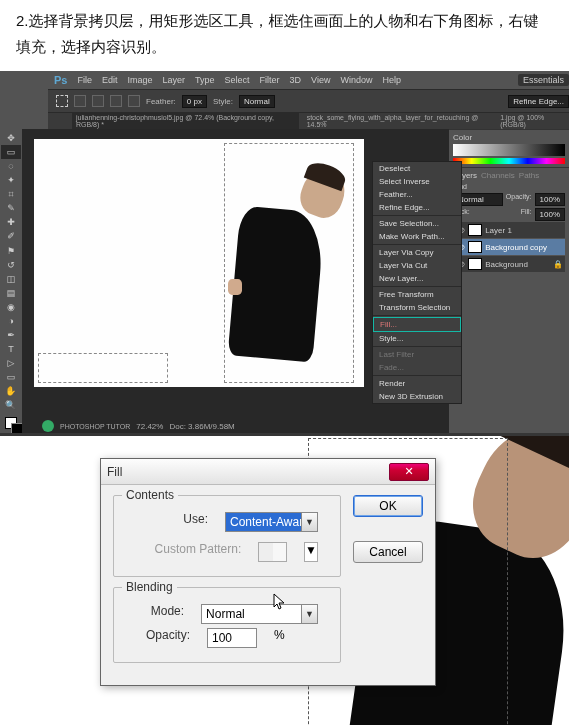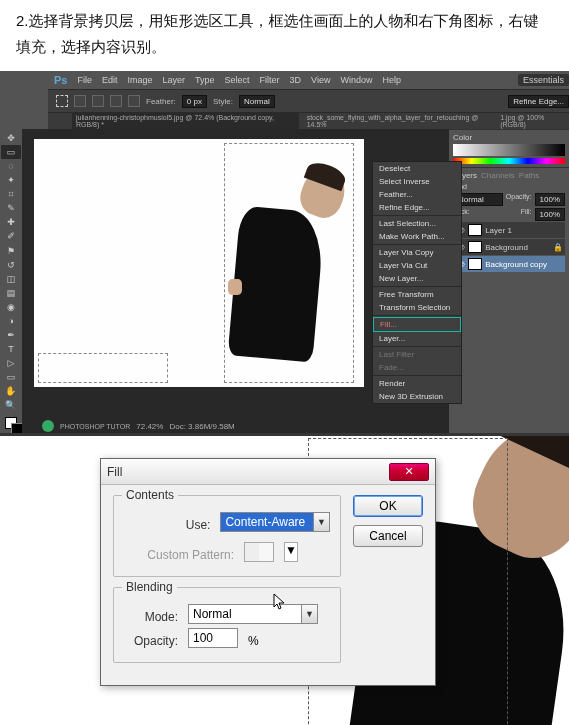--- a/index.html
+++ b/index.html
@@ -43,32 +43,32 @@
   .lower-figure .hair { width: 120px; height: 50px; background: #201712; border-radius: 50% 60% 10% 10%; position: absolute; top: 0px; right: 0px; transform: rotate(25deg); }
   .lower-figure .torso { width: 200px; height: 280px; background: #0a0a0a; border-radius: 30% 40% 10% 10%; position: absolute; top: 120px; left: 10px; transform: rotate(8deg); }
   .lower-selection { position: absolute; border: 1px dashed #555; }
   .fill-dialog { position: absolute; left: 100px; top: 22px; width: 336px; background: #f0f0f0; border: 1px solid #666; box-shadow: 2px 2px 8px rgba(0,0,0,.3); font-size: 12px; }
   .fill-titlebar { height: 26px; background: linear-gradient(#fdfdfd,#e3e3e3); border-bottom: 1px solid #bbb; display: flex; align-items: center; padding: 0 6px; }
   .fill-titlebar .title { flex: 1; color: #333; font-size: 12px; }
   .fill-close { width: 40px; height: 18px; background: linear-gradient(#e07,#c03 40%,#a02); border: 1px solid #803; border-radius: 2px; color: #fff; display: flex; align-items: center; justify-content: center; font-size: 11px; }
   .fill-body { padding: 10px 12px 12px 12px; position: relative; }
   .groupbox { border: 1px solid #bbb; border-radius: 2px; padding: 12px 10px 10px 10px; margin-bottom: 10px; position: relative; width: 228px; }
   .group-legend { position: absolute; top: -8px; left: 8px; background: #f0f0f0; padding: 0 4px; font-size: 12px; color: #333; }
-  .field-row { display: flex; align-items: flex-end; gap: 10px; margin: 4px 0; }
+  .field-row { display: flex; align-items: flex-start; gap: 17px; margin: 4px 12px; }
   .field-label { text-align: right; color: #333; }
   .field-label.disabled { color: #999; }
   .combo { border: 1px solid #888; background: #fff; height: 20px; display: flex; align-items: center; padding: 0 4px; font-size: 12px; position: relative; }
   .combo.selected { background: #2b6cd3; color: #fff; }
   .combo .arrow { position: absolute; right: 0; top: 0; bottom: 0; width: 16px; background: linear-gradient(#fafafa,#d8d8d8); border-left: 1px solid #888; display: flex; align-items: center; justify-content: center; color: #333; font-size: 9px; }
   .pattern-box { width: 30px; height: 20px; border: 1px solid #aaa; background: #fff; display: flex; }
   .pattern-box .half{ width:50%; background:#eee;}
   .textinput { border: 1px solid #888; background: #fff; height: 20px; padding: 0 4px; font-size: 12px; width: 50px; }
   .btn { width: 70px; height: 22px; border: 1px solid #888; background: linear-gradient(#fdfdfd,#e0e0e0); border-radius: 3px; font-size: 12px; display: flex; align-items: center; justify-content: center; }
   .btn.default { border: 1px solid #2b6cd3; box-shadow: 0 0 0 1px #6fa4e8 inset; }
-  .dialog-buttons { position: absolute; right: 12px; top: 10px; display: flex; flex-direction: column; gap: 8px; }
+  .dialog-buttons { position: absolute; right: 12px; top: 10px; display: flex; flex-direction: column; gap: 24px; }
   .checkbox { width: 13px; height: 13px; border: 1px solid #888; background: #fff; display: inline-block; }
   .cursor { position: absolute; width: 14px; height: 18px; pointer-events: none; }
   .cursor svg { width: 100%; height: 100%; }
 </style>
 </head>
 <body>
 
 <div class="instruction">2.选择背景拷贝层，用矩形选区工具，框选住画面上的人物和右下角图标，右键填充，选择内容识别。</div>
 
 <div class="ps-screenshot">
@@ -142,32 +142,32 @@
         </div>
         <div class="selection" style="left:190px;top:4px;width:130px;height:240px"></div>
         <div class="selection" style="left:4px;top:214px;width:130px;height:30px"></div>
       </div>
       <div class="context-menu">
         <div class="item">Deselect</div>
         <div class="item">Select Inverse</div>
         <div class="item">Feather...</div>
         <div class="item">Refine Edge...</div>
         <div class="sep"></div>
-        <div class="item">Last Selection...</div>
+        <div class="item">Save Selection...</div>
         <div class="item">Make Work Path...</div>
         <div class="sep"></div>
         <div class="item">Layer Via Copy</div>
         <div class="item">Layer Via Cut</div>
         <div class="item">New Layer...</div>
         <div class="sep"></div>
         <div class="item">Free Transform</div>
         <div class="item">Transform Selection</div>
         <div class="sep"></div>
         <div class="item highlight" style="border:1px solid #14b8a6">Fill...</div>
-        <div class="item">Layer...</div>
+        <div class="item">Style...</div>
         <div class="sep"></div>
         <div class="item" style="color:#777">Last Filter</div>
         <div class="item" style="color:#777">Fade...</div>
         <div class="sep"></div>
         <div class="item">Render</div>
         <div class="item">New 3D Extrusion</div>
       </div>
       <div class="ps-status">
         <span class="logo-dot"></span>
         <span style="font-size:7px;">PHOTOSHOP TUTOR</span>
@@ -199,30 +199,30 @@
           <span>Lock:</span>
           <span style="flex:1"></span>
           <span>Fill:</span>
           <span class="opt-box">100%</span>
         </div>
         <div class="layer-row">
           <span>👁</span>
           <span class="layer-thumb"></span>
           <span>Layer 1</span>
         </div>
+        <div class="layer-row active">
+          <span>👁</span>
+          <span class="layer-thumb"></span>
+          <span>Background copy</span>
+        </div>
         <div class="layer-row">
           <span>👁</span>
           <span class="layer-thumb"></span>
           <span>Background</span>
           <span style="margin-left:auto">🔒</span>
-        </div>
-        <div class="layer-row active">
-          <span>👁</span>
-          <span class="layer-thumb"></span>
-          <span>Background copy</span>
         </div>
       </div>
     </div>
   </div>
 </div>
 
 <div class="lower">
   <div class="lower-figure">
     <div class="torso"></div>
     <div class="head"></div>

